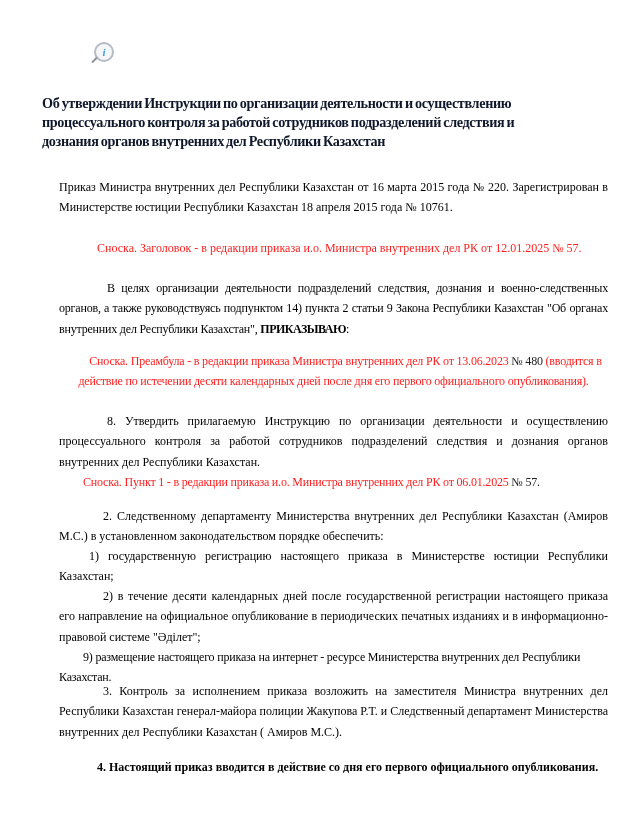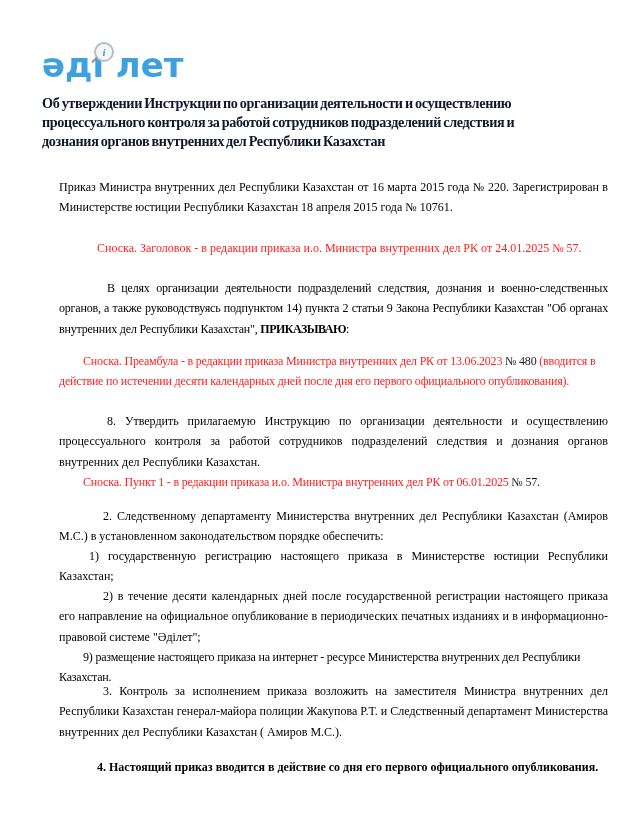--- a/index.html
+++ b/index.html
@@ -12,33 +12,32 @@
   .p { position: absolute; left: 42px; width: 549px; font-size: 12px; line-height: 20.3px; margin: 17px; }
   .just { text-align: justify; text-align-last: left; }
   .red { color: #ff1f1f; }
   .blk { color: #1a1a1a; }
   .bold { font-weight: bold; letter-spacing: -0.5px; }
 </style>
 </head>
 <body>
 
 <div class="logo">
-  <span class="logo-text">әді<span style="opacity:0">і</span>лет</span>
   <span class="logo-mag">i</span>
 </div>
 
 <div class="title">Об утверждении Инструкции по организации деятельности и осуществлению процессуального контроля за работой сотрудников подразделений следствия и дознания органов внутренних дел Республики Казахстан</div>
 
 <p class="p just" style="top:160px;">Приказ Министра внутренних дел Республики Казахстан от 16 марта 2015 года № 220. Зарегистрирован в Министерстве юстиции Республики Казахстан 18 апреля 2015 года № 10761.</p>
 
-<p class="p red just" style="top:221px; text-indent:38px;">Сноска. Заголовок - в редакции приказа и.о. Министра внутренних дел РК от 24.01.2025 № 57.</p>
+<p class="p red just" style="top:221px; text-indent:38px;">Сноска. Заголовок - в редакции приказа и.о. Министра внутренних дел РК от 12.01.2025 № 57.</p>
 
 <p class="p just" style="top:261px; text-indent:48px; letter-spacing:-0.2px;"><span>В целях организации деятельности подразделений следствия, дознания и военно-следственных органов, а также руководствуясь подпунктом 14) пункта 2 статьи 9 Закона Республики Казахстан "Об органах внутренних дел Республики Казахстан",</span> <span class="bold">ПРИКАЗЫВАЮ</span><span>:</span></p>
 
-<p class="p red" style="top:334px; text-indent:24px; letter-spacing:-0.2px;"><span>Сноска. Преамбула - в редакции приказа Министра внутренних дел РК от 13.06.2023 </span><span class="blk">№ 480</span><span> (вводится в действие по истечении десяти календарных дней после дня его первого официального опубликования).</span></p>
+<p class="p red" style="top:334px; text-indent:24px; letter-spacing:-0.2px;text-align:center;"><span>Сноска. Преамбула - в редакции приказа Министра внутренних дел РК от 13.06.2023 </span><span class="blk">№ 480</span><span> (вводится в действие по истечении десяти календарных дней после дня его первого официального опубликования).</span></p>
 
 <p class="p just" style="top:394px; text-indent:48px;">8. Утвердить прилагаемую Инструкцию по организации деятельности и осуществлению процессуального контроля за работой сотрудников подразделений следствия и дознания органов внутренних дел Республики Казахстан.</p>
 
 <p class="p red" style="top:455px; text-indent:24px; letter-spacing:-0.2px;"><span>Сноска. Пункт 1 - в редакции приказа и.о. Министра внутренних дел РК от 06.01.2025 </span><span class="blk">№ 57.</span></p>
 
 <p class="p just" style="top:489px; text-indent:44px;">2. Следственному департаменту Министерства внутренних дел Республики Казахстан (Амиров М.С.) в установленном законодательством порядке обеспечить:</p>
 
 <p class="p just" style="top:529px; text-indent:30px;">1) государственную регистрацию настоящего приказа в Министерстве юстиции Республики Казахстан;</p>
 
 <p class="p just" style="top:569px; text-indent:44px;">2) в течение десяти календарных дней после государственной регистрации настоящего приказа его направление на официальное опубликование в периодических печатных изданиях и в информационно-правовой системе "Әділет";</p>

